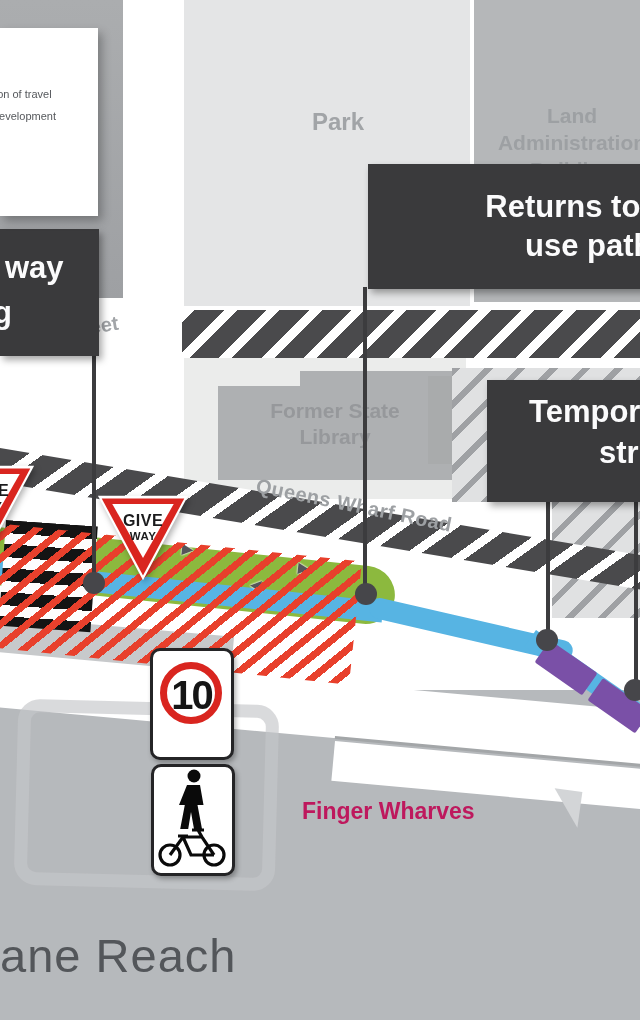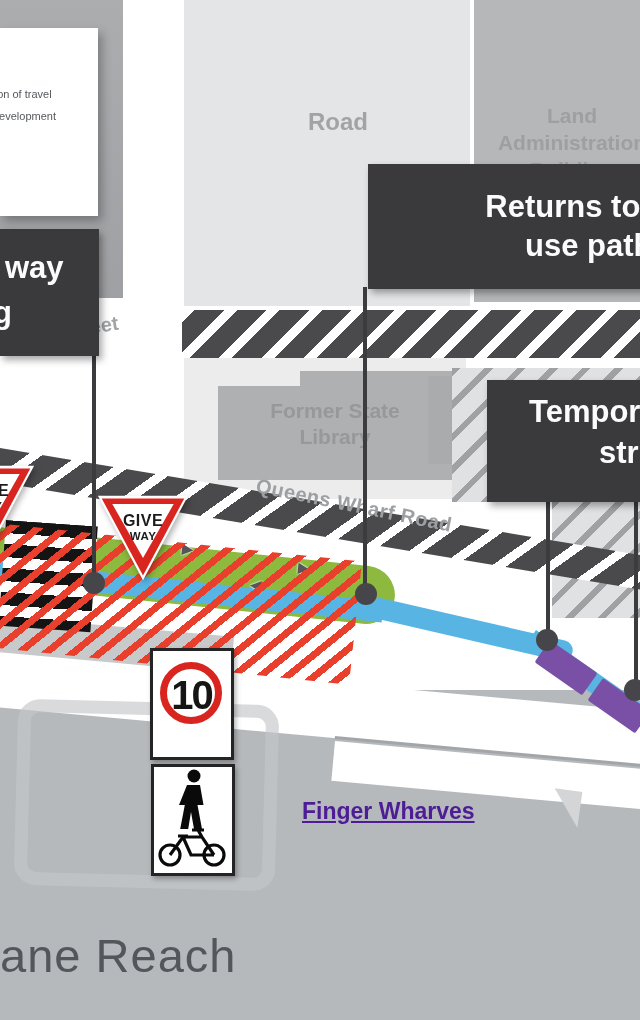--- a/index.html
+++ b/index.html
@@ -69,37 +69,37 @@
   .legend span{position:absolute;font-size:11px;color:#55585c;white-space:nowrap;}
 
   
   .lbl{font-weight:700;text-align:center;white-space:nowrap;}
   .lbl-qp{left:262px;top:108px;width:152px;font-size:24px;line-height:27px;color:#a1a4a7;}
   .lbl-lab{left:447px;top:102px;width:250px;font-size:21px;line-height:27px;color:#9da0a3;}
   .lbl-fsl{left:218px;top:398px;width:234px;font-size:21px;line-height:26px;color:#96989b;}
   .lbl-street{left:62px;top:316px;font-size:20px;color:#a2a5a8;transform:rotate(-9deg);}
   .lbl-road{left:214px;top:494px;width:280px;font-size:20px;color:#9da0a3;
             letter-spacing:.5px;transform:rotate(11.5deg);}
-  .lbl-fw{left:302px;top:798px;font-size:23px;color:#4c1d95;text-decoration:underline;}
+  .lbl-fw{left:302px;top:798px;font-size:23px;color:#be185d;}
   .lbl-reach{left:-112px;top:928px;font-size:47px;font-weight:300;color:#53565a;
              letter-spacing:1px;white-space:nowrap;font-family:"Liberation Sans",sans-serif;}
 
   
   .gw{width:94px;height:88px;filter:drop-shadow(2px 3px 3px rgba(0,0,0,.3));}
   .gw .tri{position:absolute;clip-path:polygon(2% 2%,98% 2%,50% 98%);}
   .gw .t-w{left:0;top:0;width:94px;height:88px;background:#ffffff;}
   .gw .t-r{left:4px;top:3px;width:86px;height:80px;background:#d9251f;}
   .gw .t-i{left:15px;top:9px;width:64px;height:56px;background:#ffffff;}
   .gw .g1{position:absolute;left:0;top:18px;width:94px;text-align:center;
           font-size:16px;font-weight:800;color:#1b1b1d;letter-spacing:.5px;}
   .gw .g2{position:absolute;left:0;top:36px;width:94px;text-align:center;
           font-size:11.5px;font-weight:800;color:#1b1b1d;letter-spacing:.5px;}
 
   
-  .sign{background:#fff;border:3.5px solid #242426;border-radius:0;
+  .sign{background:#fff;border:3.5px solid #242426;border-radius:10px;
         box-shadow:2px 3px 5px rgba(0,0,0,.3);box-sizing:border-box;}
   .sp{left:150px;top:648px;width:84px;height:112px;}
   .sp .ring{position:absolute;left:7px;top:11px;width:62px;height:62px;border:7px solid #d9251f;
             border-radius:50%;box-sizing:border-box;}
   .sp .num{position:absolute;left:0;top:22px;width:77px;text-align:center;
            font-size:40px;font-weight:600;letter-spacing:-2px;color:#151515;}
   .sh{left:151px;top:764px;width:84px;height:112px;}
 </style>
 </head>
 <body>
@@ -118,21 +118,21 @@
   <div class="abs blockQP"></div>
   <div class="abs blockLAB"></div>
   <div class="abs blockFSL"></div>
   <div class="abs fslNotch"></div>
   <div class="abs fslBldg"></div>
   <div class="abs graySmall"></div>
   <div class="abs stripes stripeR1"></div>
   <div class="abs stripes stripeR2"></div>
 
   <div class="abs lbl lbl-qp">
-    <div>Road</div>
+    <div>Park</div>
   </div>
   <div class="abs lbl lbl-lab">
     <div>Land</div>
     <div>Administration</div>
     <div>Building</div>
   </div>
   <div class="abs lbl lbl-street">Street</div>
 
   <div class="abs bar bar1"></div>
   <div class="abs rot bar bar2"></div>

